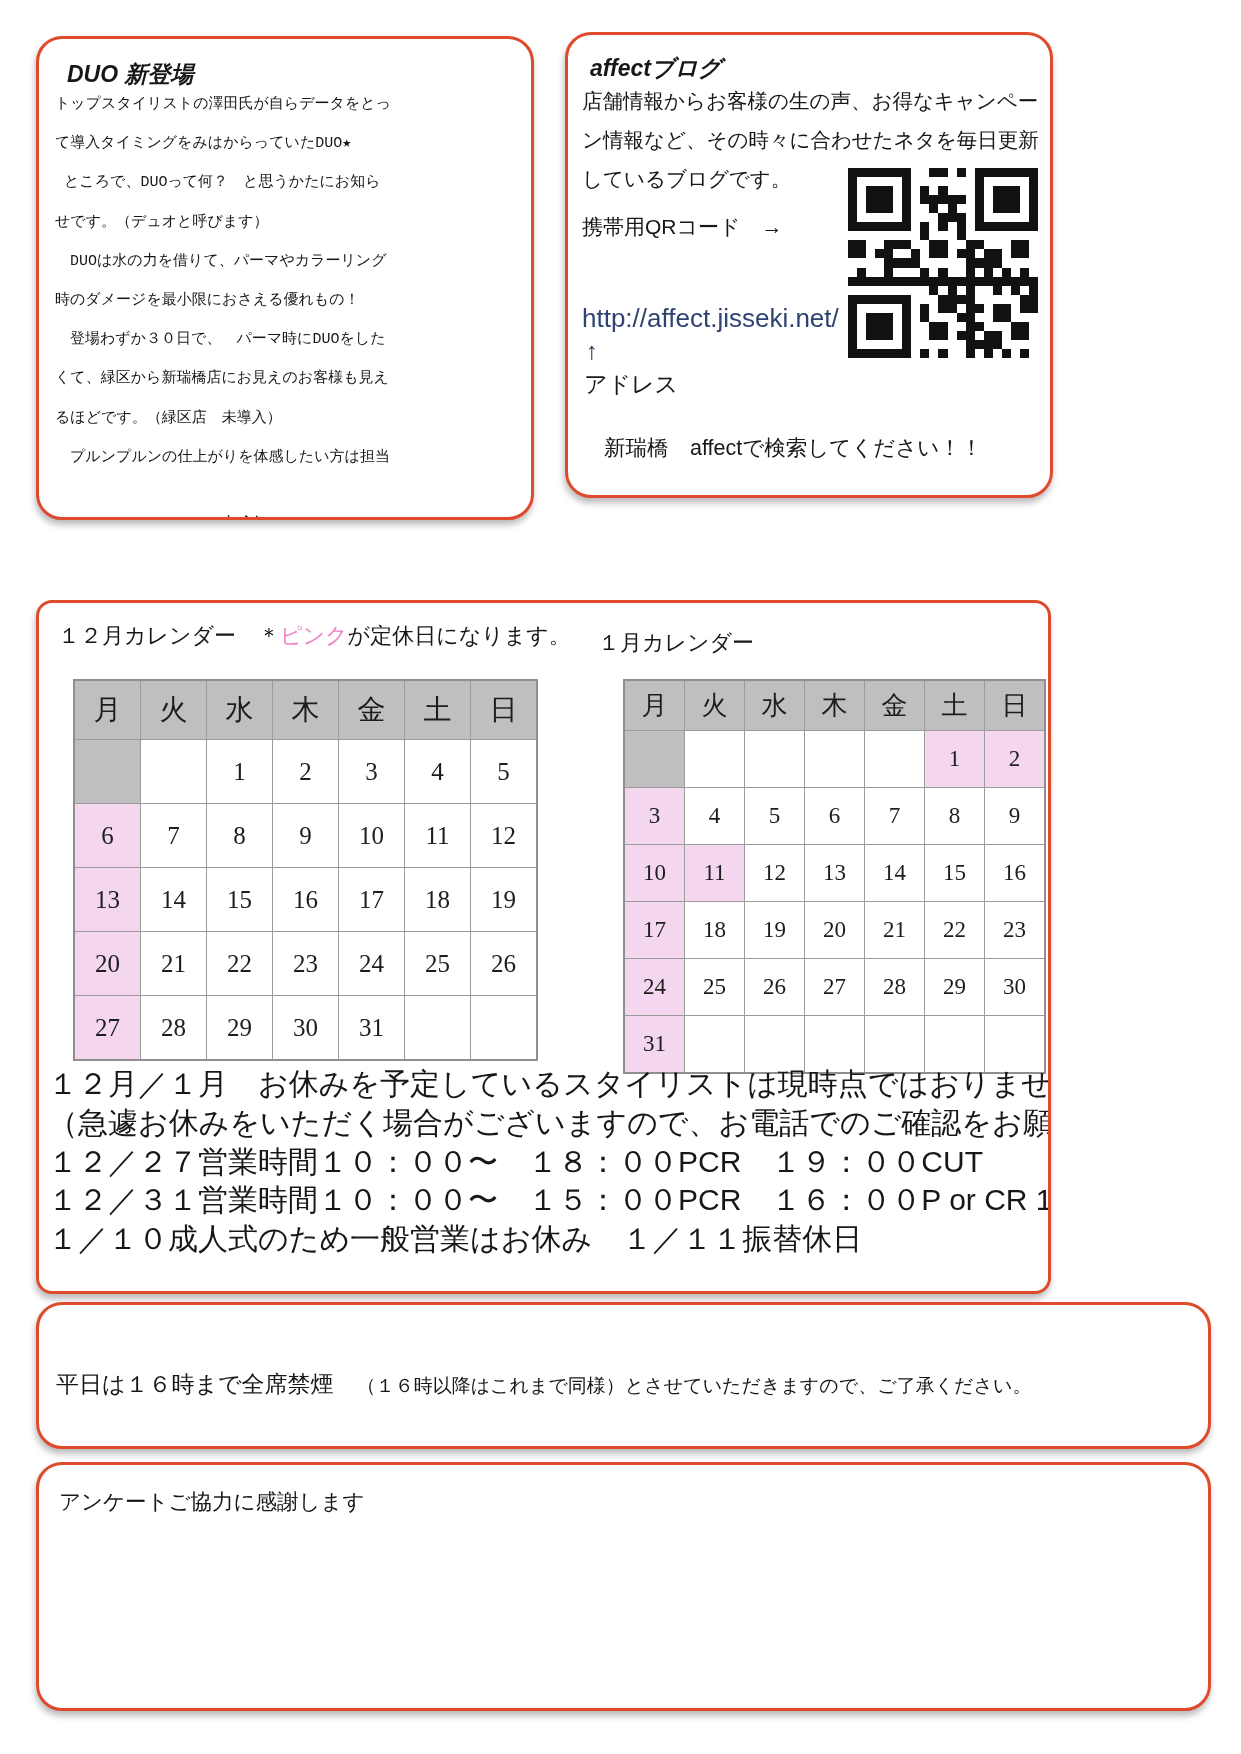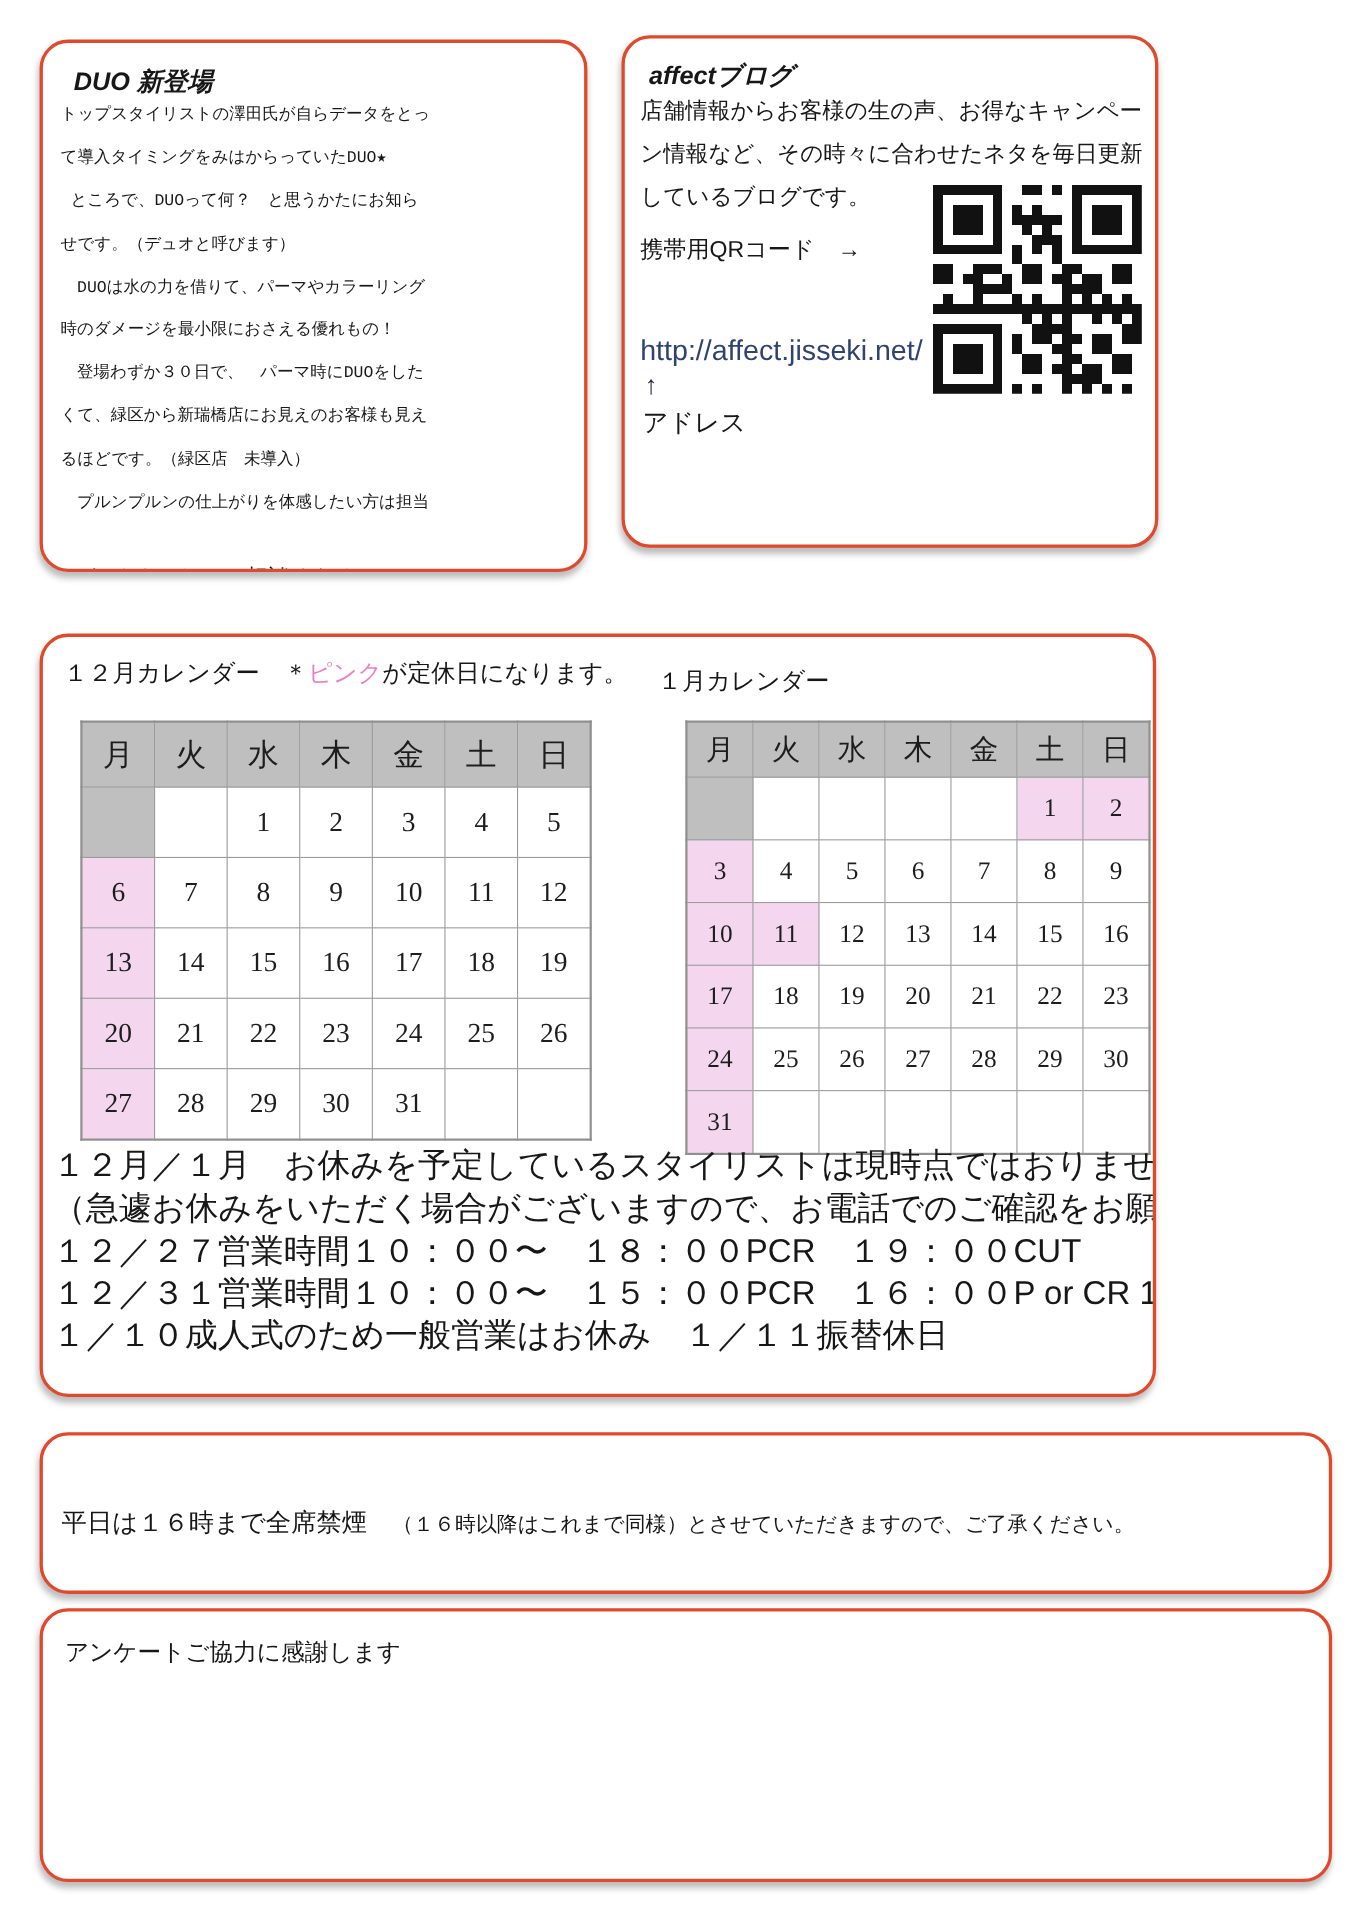--- a/index.html
+++ b/index.html
@@ -29,21 +29,21 @@
   #box-blog{left:565px;top:32px;width:482px;height:460px;text-decoration:underline;}
   .blog-title{left:22px;top:18px;font-size:23px;font-weight:bold;font-style:italic;}
   .blog-body{left:14px;top:46px;font-size:20.5px;line-height:39.2px;}
   .qr-label{left:14px;top:178px;font-size:21px;}
   .blog-url{left:14px;top:268px;font-size:26px;color:var(--url-text);}
   .up-arrow{left:18px;top:302px;font-size:24px;color:#20294a;}
   .addr{left:16px;top:334px;font-size:23px;}
   .hint{left:36px;top:398px;font-size:21.5px;}
   .qr{left:280px;top:133px;width:190px;height:190px;}
   
-  #box-cal{left:36px;top:576px;width:1009px;height:688px;}
+  #box-cal{left:36px;top:600px;width:1009px;height:688px;border-radius:16px;}
   .cal-title{font-size:22px;}
   #dec-title{left:19px;top:18px;}
   #jan-title{left:559px;top:25px;}
   .pink-word{color:var(--pink-text);}
   table.cal{border-collapse:collapse;position:absolute;
     font-family:"Liberation Serif",serif;color:#1d1d1d;
     border:2px solid #8f8f8f;}
   table.cal th,table.cal td{border:1.5px solid #9b9b9b;text-align:center;
     font-weight:normal;padding:0;}
   table.cal th{background:var(--gray-cell);}
@@ -318,20 +318,21 @@
       <rect x="8" y="20" width="1" height="1" fill="#111"></rect>
       <rect x="10" y="20" width="1" height="1" fill="#111"></rect>
       <rect x="13" y="20" width="1" height="1" fill="#111"></rect>
       <rect x="15" y="20" width="1" height="1" fill="#111"></rect>
       <rect x="17" y="20" width="1" height="1" fill="#111"></rect>
       <rect x="19" y="20" width="1" height="1" fill="#111"></rect>
     </svg>
   <div class="abs blog-url">http://affect.jisseki.net/</div>
   <div class="abs up-arrow">↑</div>
   <div class="abs addr">アドレス</div>
+  <div class="abs hint">新瑞橋　affectで検索してください！！</div>
 </div>
 
 <div class="obox" id="box-cal">
   <div class="abs cal-title" id="dec-title"><span>１２月カレンダー　＊</span><span class="pink-word">ピンク</span><span>が定休日になります。</span></div>
   <div class="abs cal-title" id="jan-title">１月カレンダー</div>
 
   <table class="cal" id="cal-dec">
     <thead>
         <tr>
           <th>月</th>

